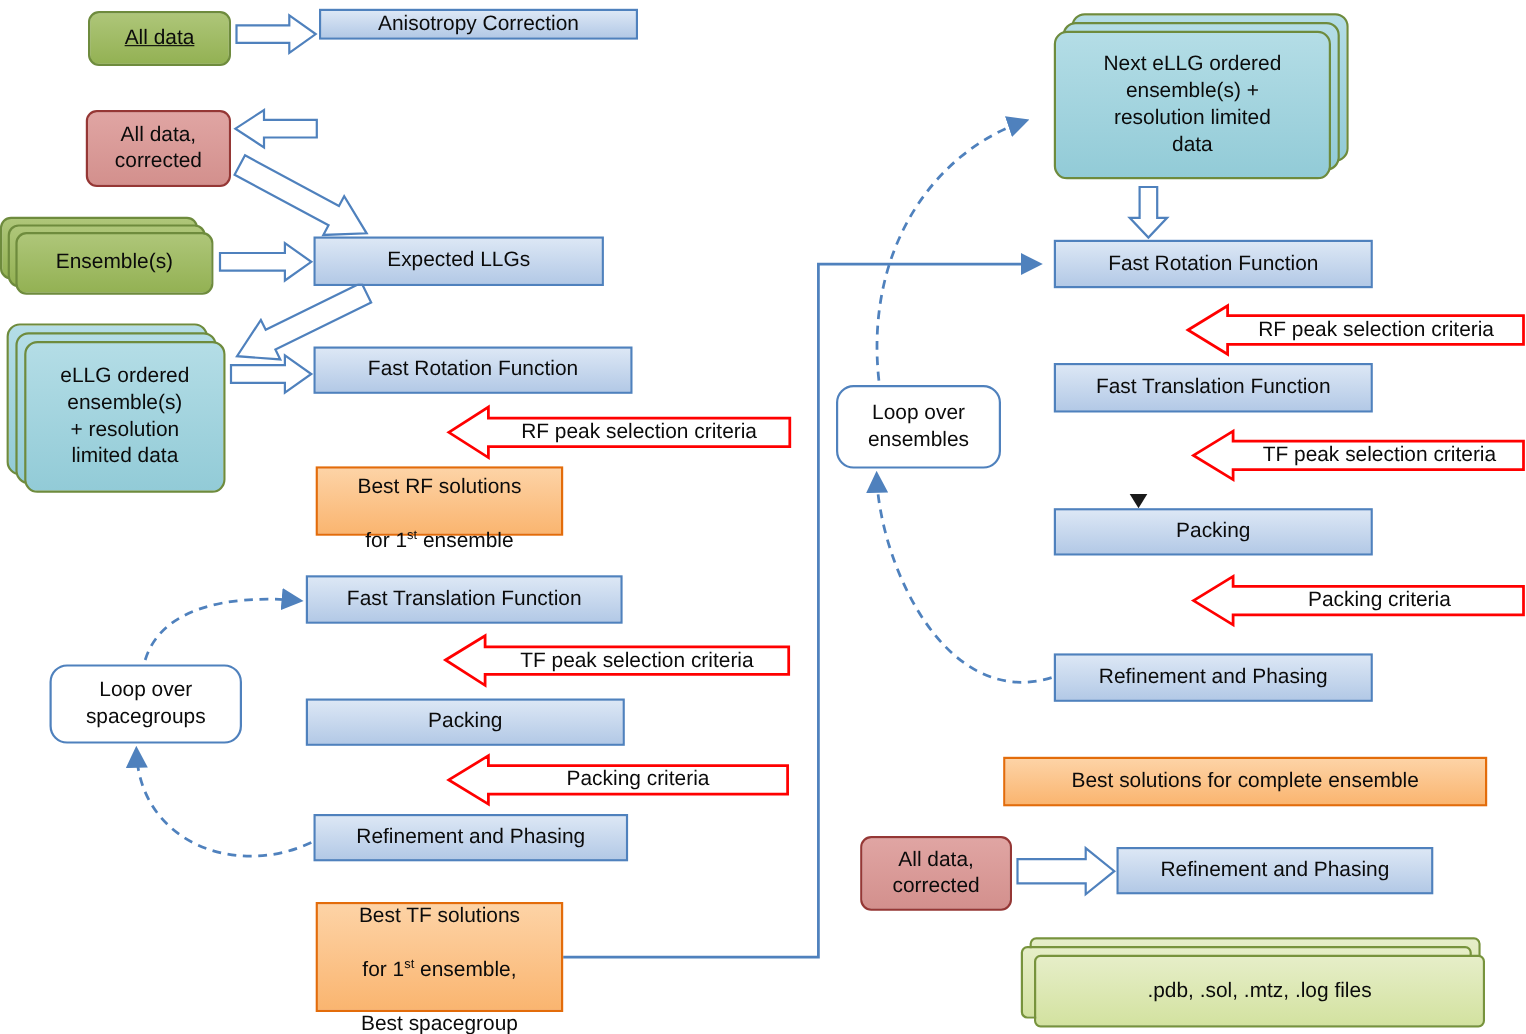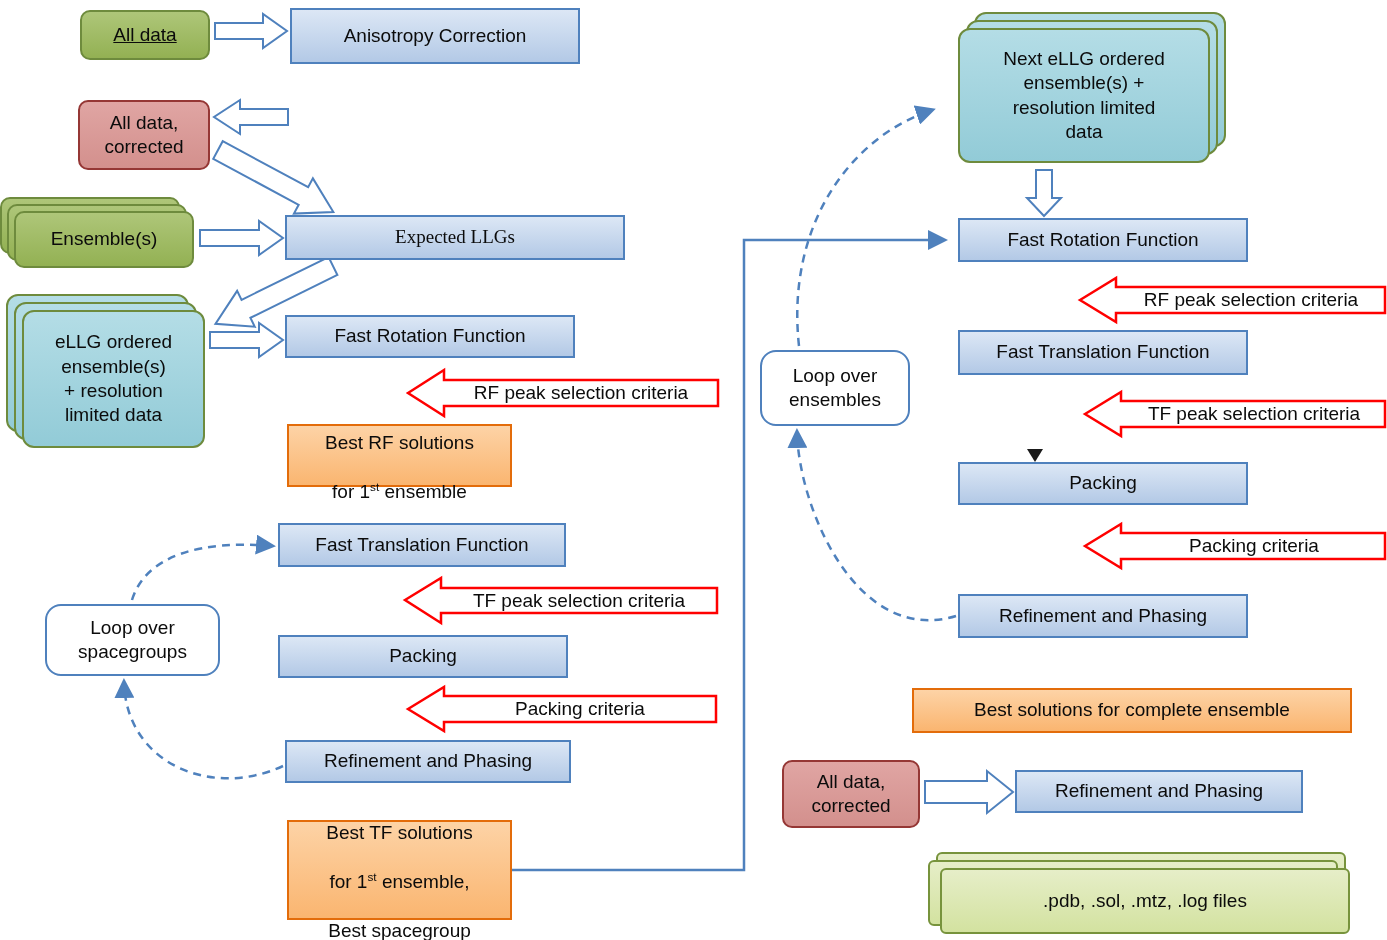--- a/index.html
+++ b/index.html
@@ -86,31 +86,31 @@
     <polygon points="408,393 444,370 444,380 718,380 718,406 444,406 444,416" fill="#ffffff" stroke="#ff0000" stroke-width="2.5"></polygon>
     <polygon points="405,600 441,578 441,588 717,588 717,613 441,613 441,623" fill="#ffffff" stroke="#ff0000" stroke-width="2.5"></polygon>
     <polygon points="408,709 444,687 444,696 716,696 716,722 444,722 444,731" fill="#ffffff" stroke="#ff0000" stroke-width="2.5"></polygon>
     <polygon points="1080,300 1116,278 1116,287 1385,287 1385,313 1116,313 1116,322" fill="#ffffff" stroke="#ff0000" stroke-width="2.5"></polygon>
     <polygon points="1085,414 1121,392 1121,401 1385,401 1385,427 1121,427 1121,436" fill="#ffffff" stroke="#ff0000" stroke-width="2.5"></polygon>
     <polygon points="1085,546 1121,524 1121,533 1385,533 1385,559 1121,559 1121,568" fill="#ffffff" stroke="#ff0000" stroke-width="2.5"></polygon>
   </svg>
 
   <div class="box green" style="left:80px;top:10px;width:130px;height:50px;text-decoration:underline;">All data</div>
 
-  <div class="box blue" style="left:290px;top:8px;width:290px;height:56px;">Anisotropy Correction</div>
+  <div class="box blue" style="left:290px;top:8px;width:290px;height:28px;">Anisotropy Correction</div>
 
 
   <div class="box pink" style="left:78px;top:100px;width:132px;height:70px;">All data,
 corrected</div>
 
   <div class="box green shadow" style="left:0px;top:197px;width:180px;height:57px;"></div>
   <div class="box green shadow" style="left:7px;top:204px;width:180px;height:57px;"></div>
   <div class="box green" style="left:14px;top:211px;width:180px;height:57px;">Ensemble(s)</div>
 
-  <div class="box blue" style="left:285px;top:215px;width:340px;height:45px;font-family:Liberation Serif, serif;">Expected LLGs</div>
+  <div class="box blue" style="left:285px;top:215px;width:264px;height:45px;">Expected LLGs</div>
 
   <div class="box teal shadow" style="left:6px;top:294px;width:183px;height:138px;"></div>
   <div class="box teal shadow" style="left:14px;top:302px;width:183px;height:138px;"></div>
   <div class="box teal" style="left:22px;top:310px;width:183px;height:138px;">eLLG ordered
 ensemble(s)
 + resolution
 limited data</div>
 
   <div class="box blue" style="left:285px;top:315px;width:290px;height:43px;">Fast Rotation Function</div>
 

